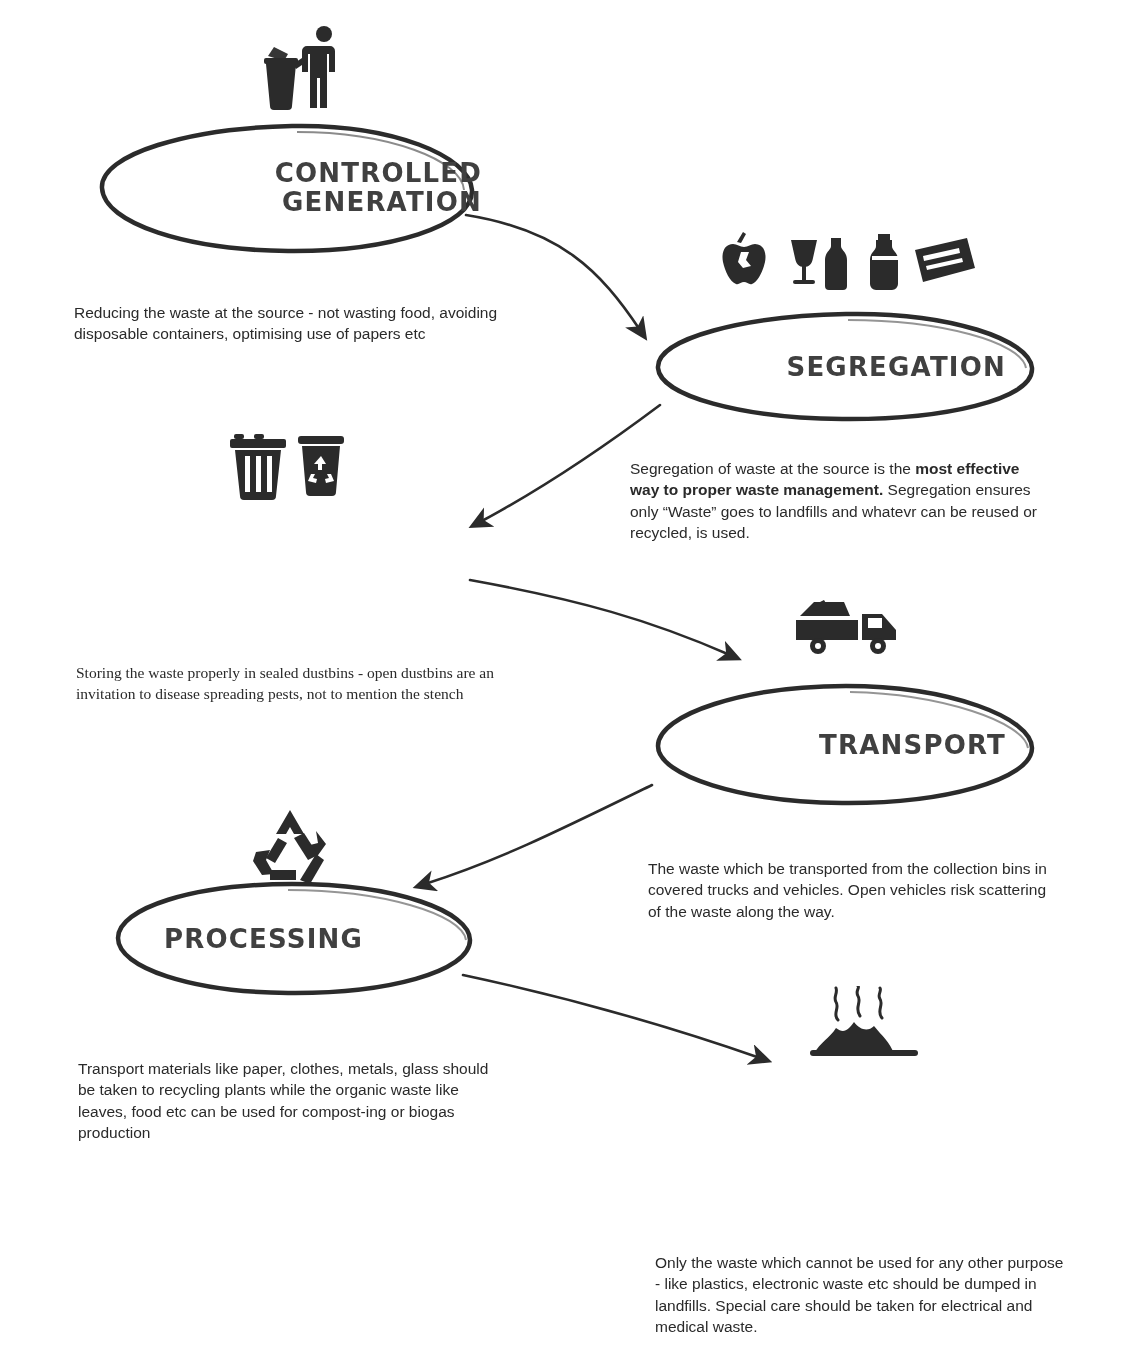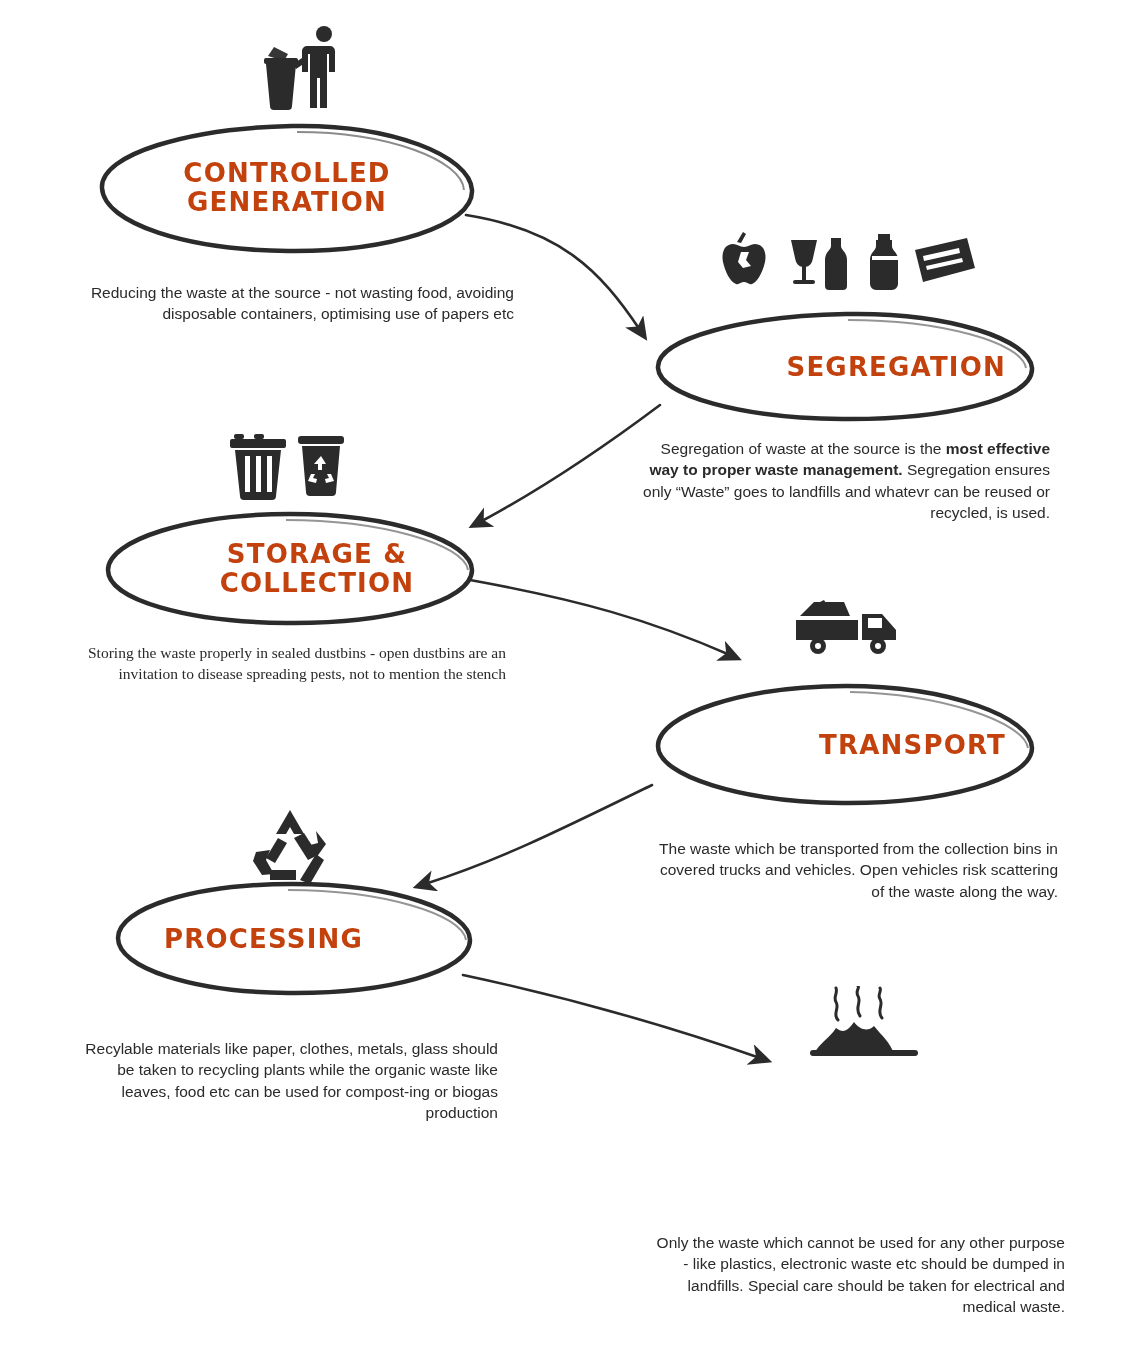--- a/index.html
+++ b/index.html
@@ -41,42 +41,43 @@
     top: 0;
     width: 100%;
     height: 100%;
     display: flex;
     align-items: center;
     justify-content: center;
     font-family: "DejaVu Sans", sans-serif;
     font-weight: bold;
     font-size: 26px;
     letter-spacing: 1.2px;
-    color: #c2410c;
+    color: #404040;
     text-transform: uppercase;
-    text-align: center;
+    text-align: right;
     line-height: 1.1;
   }
   .node-label.shift-right {
     justify-content: flex-end;
     padding-right: 34px;
     box-sizing: border-box;
   }
   .node-label.shift-left {
     justify-content: flex-start;
     padding-left: 54px;
     box-sizing: border-box;
   }
   .caption {
     position: absolute;
     font-size: 15.5px;
     line-height: 1.38;
     color: #2a2a2a;
-    text-align: right;
+    text-align: left;
     font-family: "Liberation Sans", sans-serif;
+    margin-top: 20px;
   }
   .caption b {
     font-weight: bold;
   }
   .icon {
     position: absolute;
   }
   .sr-only {
     position: absolute;
     width: 1px; height: 1px;
@@ -181,27 +182,20 @@
 
         <rect x="70" y="8" width="46" height="8" rx="3"></rect>
         <path d="M74 18 h38 l-4 46 a4 4 0 0 1 -4 4 h-22 a4 4 0 0 1 -4 -4 z"></path>
         <path d="M93 28 l5 8 h-4 v6 h-4 v-6 h-4 z" fill="#ffffff"></path>
         <path d="M83 46 l-3 7 l8 2 l1 -4 l-4 -1 l2 -4 z" fill="#ffffff"></path>
         <path d="M103 46 l3 7 l-8 2 l-1 -4 l4 -1 l-2 -4 z" fill="#ffffff"></path>
       </g>
     </svg>
   </div>
 
-  <div class="node" style="left:100px; top:508px; width:380px; height:122px;">
-    <svg class="ellipse" width="380" height="122" viewBox="0 0 380 122">
-      <path d="M190 6 C294 6 372 34 372 62 C372 94 286 116 186 115 C88 114 8 92 8 62 C8 32 90 6 190 6 Z" fill="none" stroke="#2b2b2b" stroke-width="4.5" stroke-linecap="round"></path>
-      <path d="M186 12 C280 12 364 36 368 62" fill="none" stroke="#2b2b2b" stroke-width="2" opacity="0.5"></path>
-    </svg>
-    <div class="node-label shift-left">Storage &amp; collection</div>
-  </div>
 
   <div class="caption" style="left:76px; top:642px; width:430px;font-family:Liberation Serif, serif;">Storing the waste properly in sealed dustbins - open dustbins are an invitation to disease spreading pests, not to mention the stench</div>
 
   <div class="icon" style="left:790px; top:596px; width:116px; height:62px;">
     <svg viewBox="0 0 116 62" width="116" height="62">
       <g fill="#2b2b2b">
         <path d="M10 20 l14 -14 h30 l6 14 z"></path>
         <path d="M6 24 h62 v20 h-62 z"></path>
         <path d="M72 18 h20 l14 16 v10 h-34 z"></path>
         <rect x="78" y="22" width="14" height="10" fill="#ffffff"></rect>
@@ -239,21 +233,21 @@
   </div>
 
   <div class="node" style="left:110px; top:878px; width:368px; height:122px;">
     <svg class="ellipse" width="368" height="122" viewBox="0 0 368 122">
       <path d="M182 6 C288 6 360 34 360 62 C360 94 276 116 178 115 C82 114 8 90 8 60 C8 30 84 6 182 6 Z" fill="none" stroke="#2b2b2b" stroke-width="4.5" stroke-linecap="round"></path>
       <path d="M178 12 C272 12 352 36 356 62" fill="none" stroke="#2b2b2b" stroke-width="2" opacity="0.5"></path>
     </svg>
     <div class="node-label shift-left">Processing</div>
   </div>
 
-  <div class="caption" style="left:78px; top:1038px; width:420px;">Recylable materials like paper, clothes, metals, glass should be taken to recycling plants while the organic waste like leaves, food etc can be used for compost-ing or biogas production</div>
+  <div class="caption" style="left:78px; top:1038px; width:420px;">Transport materials like paper, clothes, metals, glass should be taken to recycling plants while the organic waste like leaves, food etc can be used for compost-ing or biogas production</div>
 
   <div class="icon" style="left:808px; top:986px; width:112px; height:72px;">
     <svg viewBox="0 0 112 72" width="112" height="72">
       <g fill="none" stroke="#2b2b2b" stroke-width="3" stroke-linecap="round">
         <path d="M30 34 c-6 -6 2 -12 -2 -18 c-3 -5 2 -9 0 -14"></path>
         <path d="M52 30 c-6 -8 2 -14 -2 -20 c-3 -5 2 -8 0 -10"></path>
         <path d="M74 32 c-6 -7 2 -13 -2 -19 c-3 -4 2 -8 0 -11"></path>
       </g>
       <g fill="#2b2b2b">
         <path d="M6 68 c6 -12 16 -16 22 -26 c8 6 12 2 18 -6 c6 8 14 10 20 4 c8 10 16 16 20 28 z"></path>

